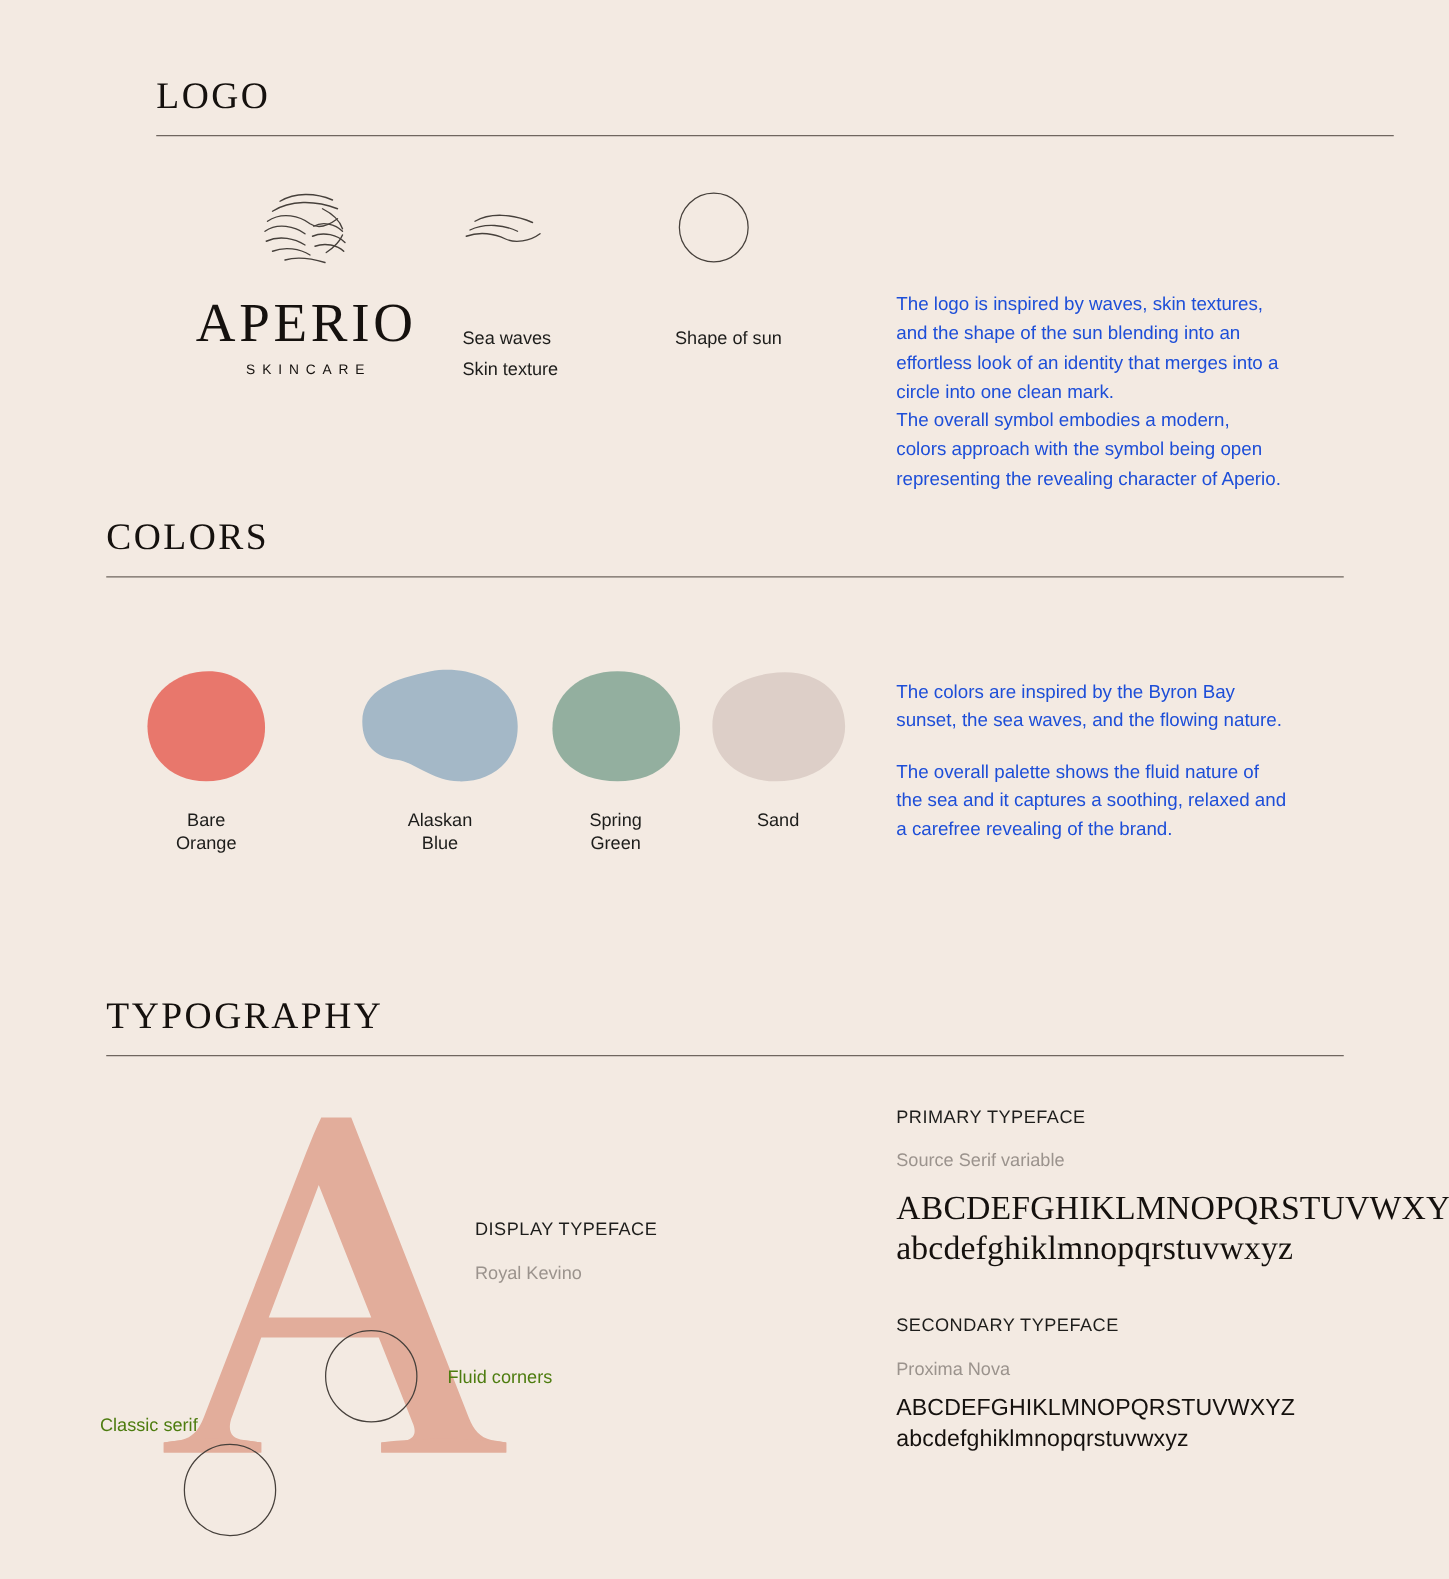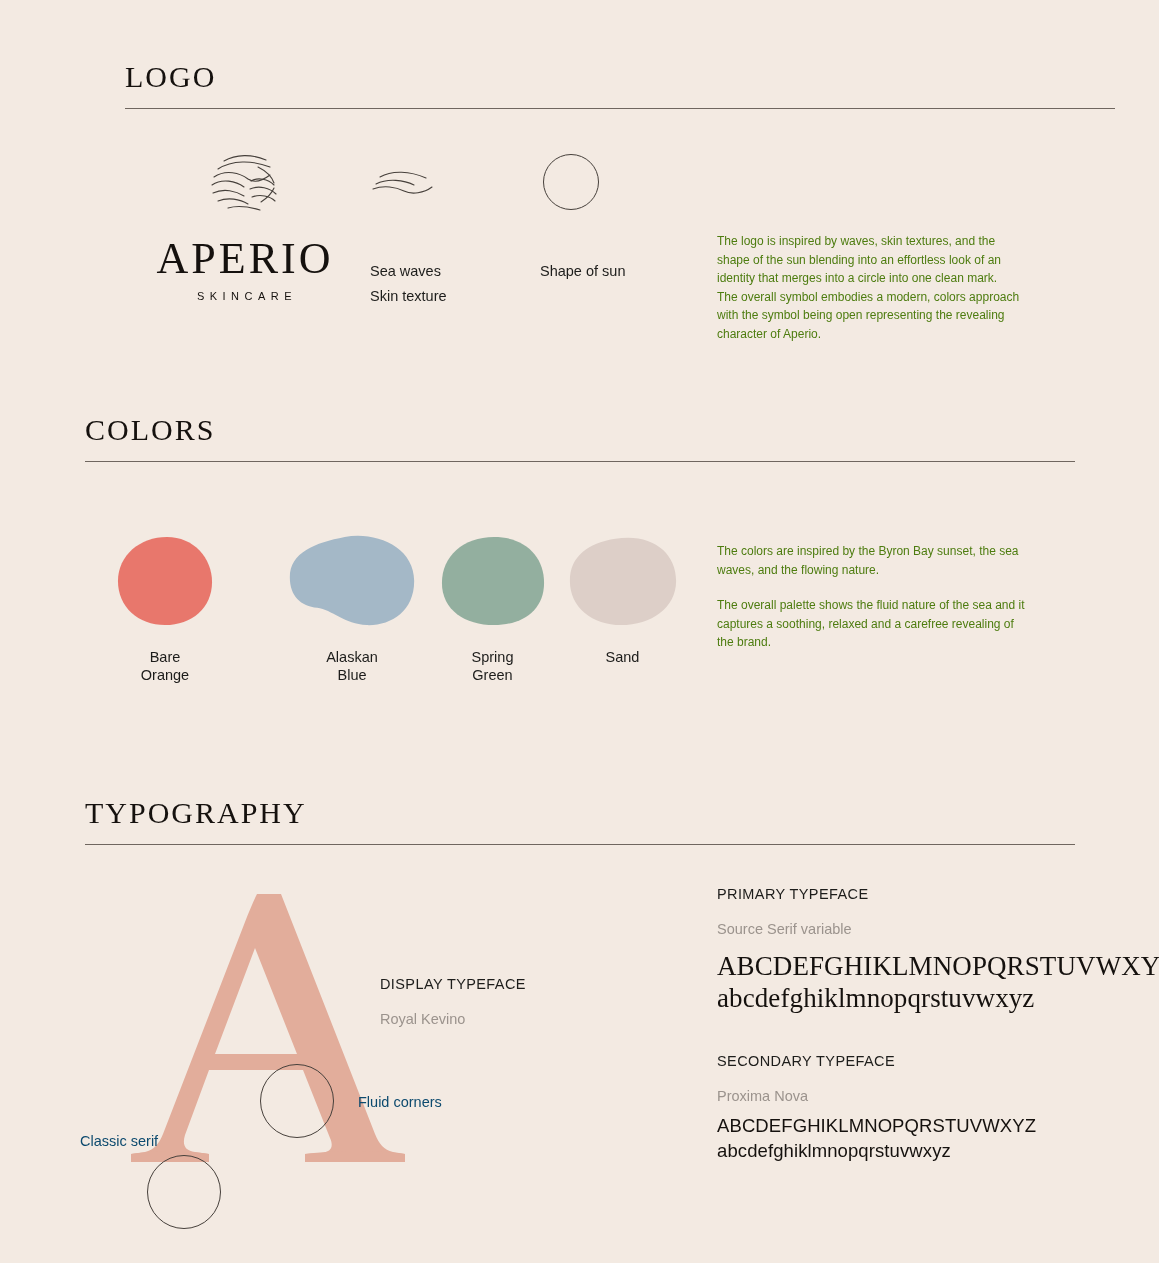--- a/index.html
+++ b/index.html
@@ -109,23 +109,23 @@
   .sun-circle {
     width: 54px;
     height: 54px;
     border: 1.2px solid #46403b;
     border-radius: 50%;
     margin-left: 3px;
   }
 
   .body-copy {
     position: absolute;
-    font-size: 12px;
+    font-size: 15px;
     line-height: 1.55;
-    color: #4d7c0f;
+    color: #1d4ed8;
     width: 310px;
   }
   .body-copy p { margin: 0; }
   .body-copy p.spaced { margin-top: 17px; }
 
   #logo-copy { left: 717px; top: 170px; }
 
   
   #colors-section { top: 415px; }
 
@@ -184,21 +184,21 @@
   }
   .spec-name {
     font-size: 14.5px;
     color: #9b938d;
     margin-top: 19px;
   }
 
   .callout-label {
     position: absolute;
     font-size: 14.5px;
-    color: #0c4a6e;
+    color: #4d7c0f;
   }
   #callout-fluid { left: 273px; top: 228px; }
   #callout-serif { left: -5px; top: 267px; }
 
   .type-spec {
     position: absolute;
     left: 717px;
   }
   #primary-spec { top: 88px; }
   #secondary-spec { top: 255px; }

